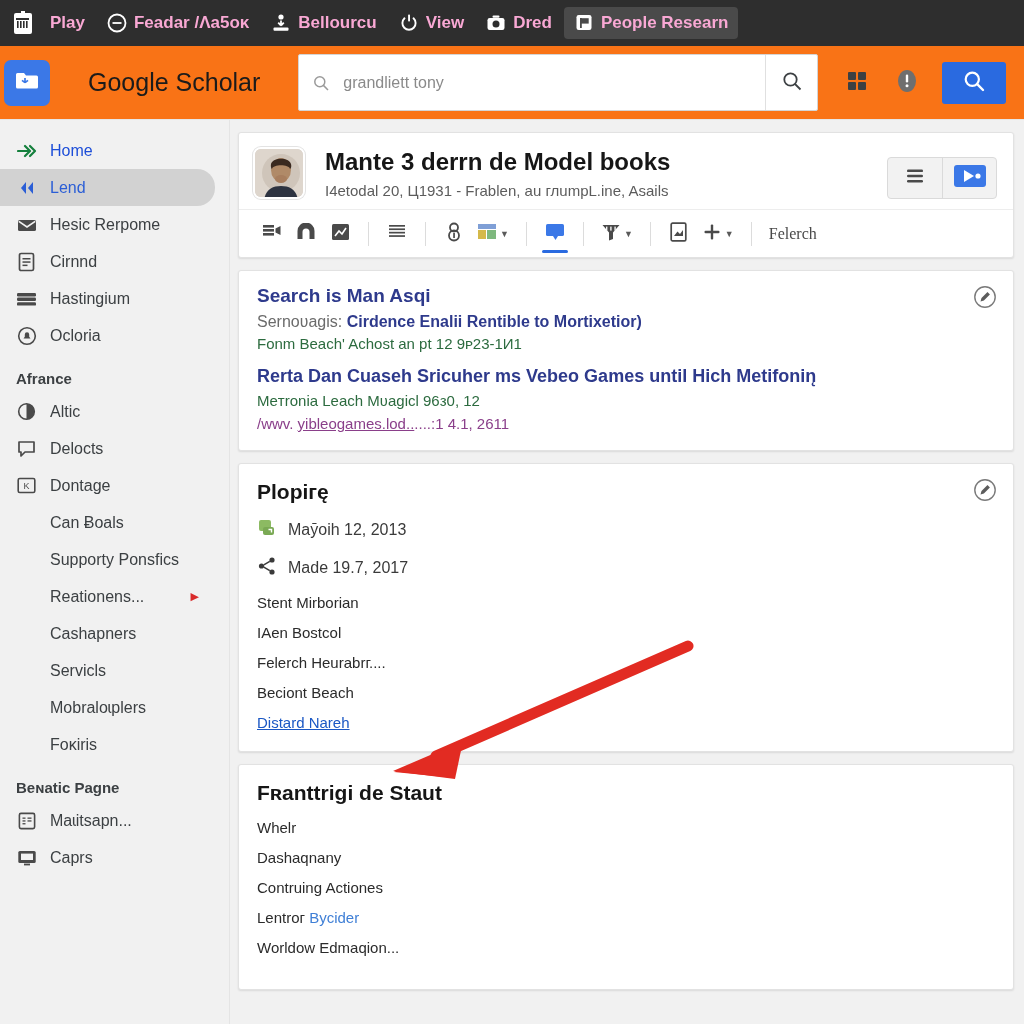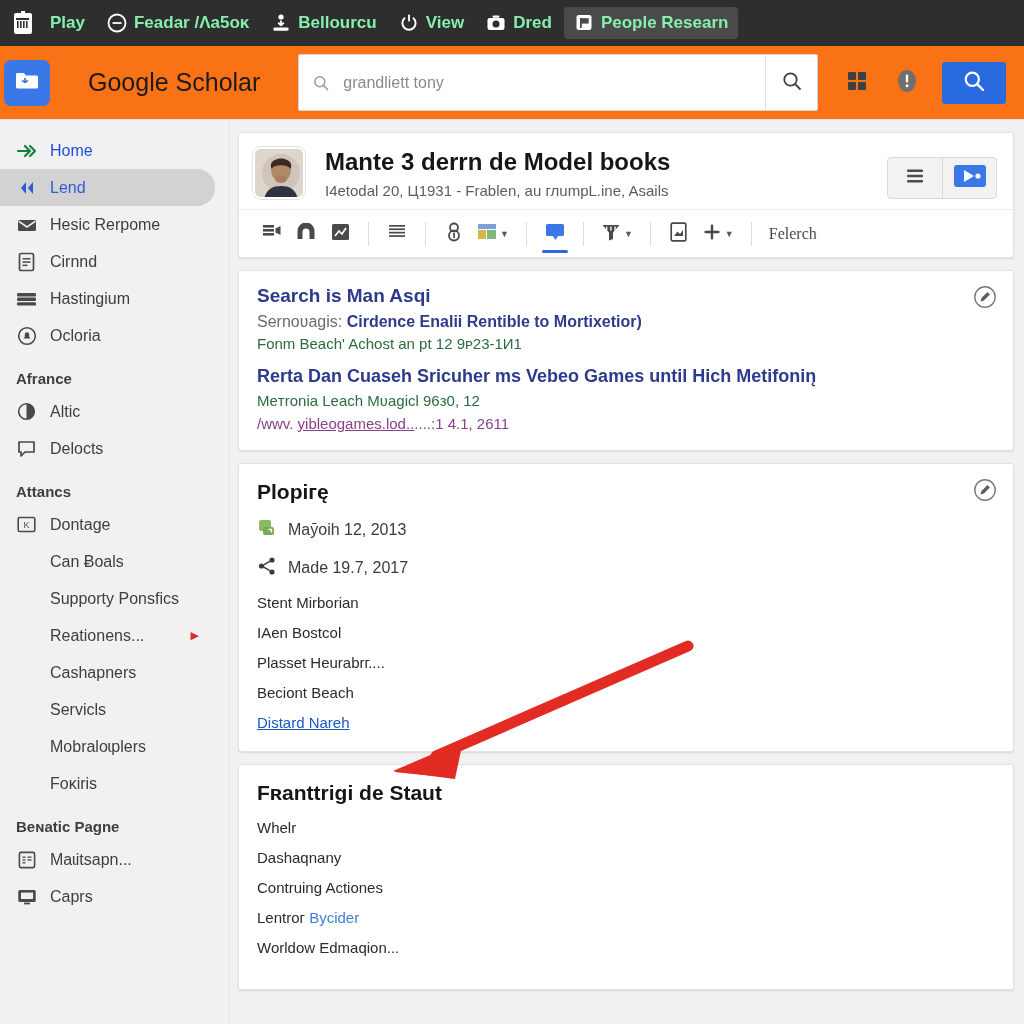--- a/index.html
+++ b/index.html
@@ -14,21 +14,21 @@
   #topbar {
     height: 46px; width: 100%;
     background: #2e2e2e;
     display: flex; align-items: center;
     padding-left: 8px;
     gap: 2px;
   }
   .tb-item {
     display: flex; align-items: center; gap: 7px;
     padding: 6px 10px;
-    color: #86efac;
+    color: #f9a8d4;
     font-size: 17px;
     font-weight: 700;
     border-radius: 4px;
     white-space: nowrap;
   }
   .tb-item.active { background: #4a4a4a; }
   .tb-item .tbicon { display: flex; align-items: center; }
   .tb-logo { padding-left: 4px; padding-right: 4px; }
 
   
@@ -447,21 +447,20 @@
 
     <div class="nav-item">
       <span class="ni-icon">
         <svg width="20" height="18" viewBox="0 0 20 18">
             <path d="M2 2h15v10H8l-4 4v-4H2z" fill="none" stroke="#4a4a4a" stroke-width="1.7" stroke-linejoin="round"></path>
           </svg>
       </span>
       <span>Delocts</span>
     </div>
 
-    <div class="nav-head">Attancs</div>
 
     <div class="nav-item">
       <span class="ni-icon">
         <svg width="19" height="17" viewBox="0 0 19 17">
             <rect x="1.2" y="1.5" width="16.6" height="14" rx="1.6" fill="none" stroke="#4a4a4a" stroke-width="1.6"></rect>
             <text x="9.5" y="12" font-size="9" text-anchor="middle" fill="#4a4a4a" font-family="Liberation Sans, sans-serif">K</text>
           </svg>
       </span>
       <span>Dontage</span>
     </div>
@@ -725,21 +724,21 @@
                 <circle cx="15" cy="16" r="2.6" fill="#3a3a3a"></circle>
                 <circle cx="4.5" cy="10" r="2.6" fill="#3a3a3a"></circle>
                 <path d="M6.8 8.8 12.8 5.3M6.8 11.2l6 3.5" stroke="#3a3a3a" stroke-width="1.5"></path>
               </svg>
           </span>
           <span>Made 19.7, 2017</span>
         </div>
 
         <div class="det-line">Stent Mirborian</div>
         <div class="det-line">IАen Bostcol</div>
-        <div class="det-line">Plasset Heurabrг....</div>
+        <div class="det-line">Felerch Heurabrг....</div>
         <div class="det-line">Beciont Beach</div>
         <div class="det-linkline">Distard Narеh</div>
       </div>
     </div>
 
     <div class="card">
       <div class="det">
         <div class="det-title">Fʀanttrigi de Staut</div>
         <div class="det-sub">Whelr</div>
         <div class="det-sub">Dashaqnany</div>

